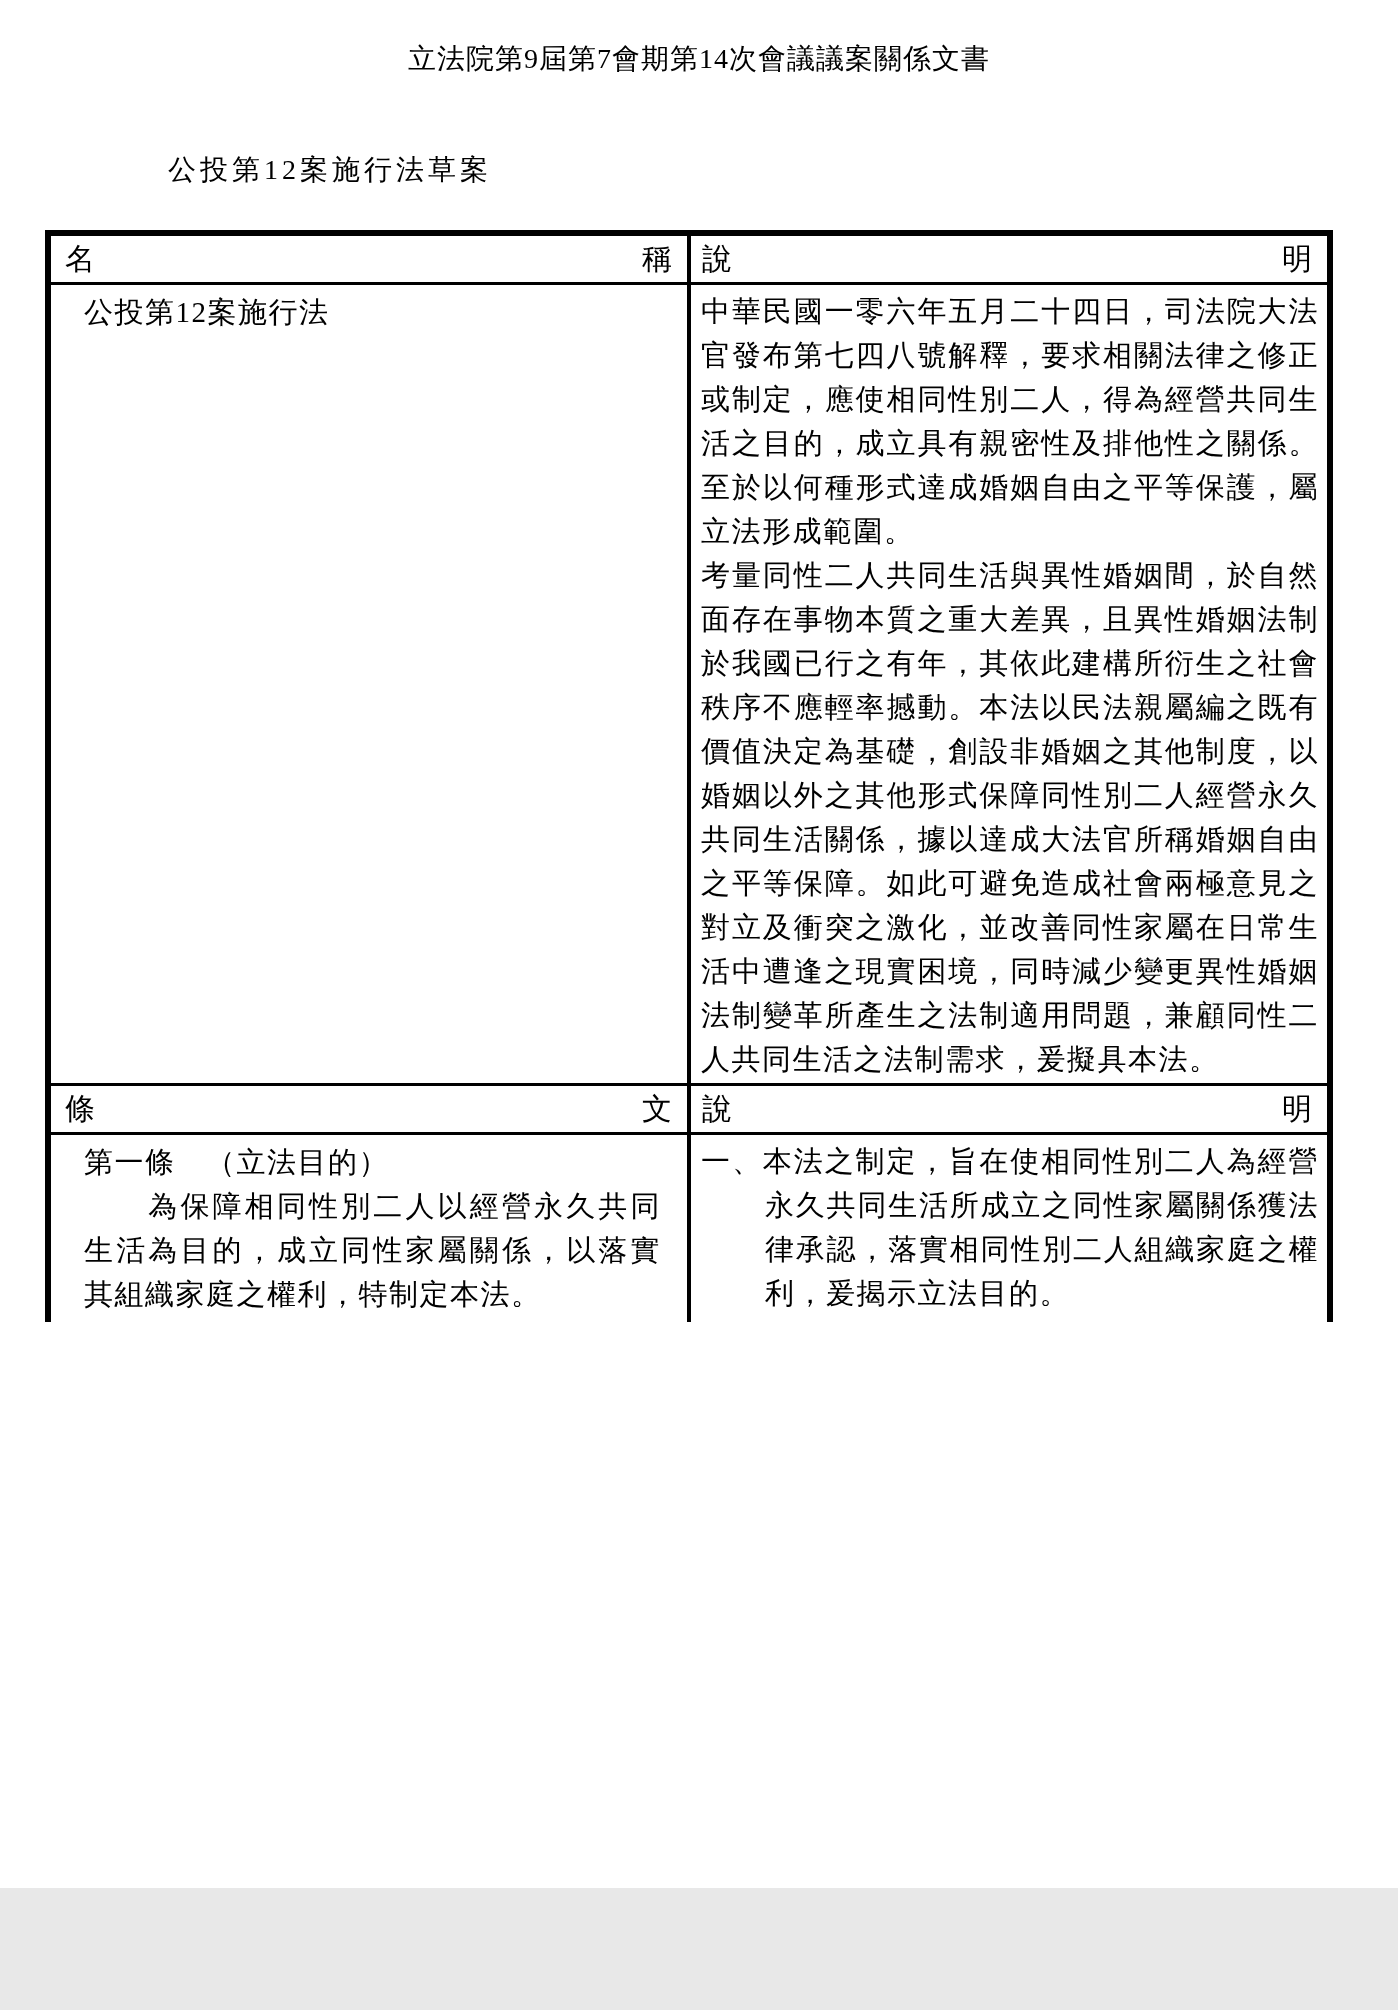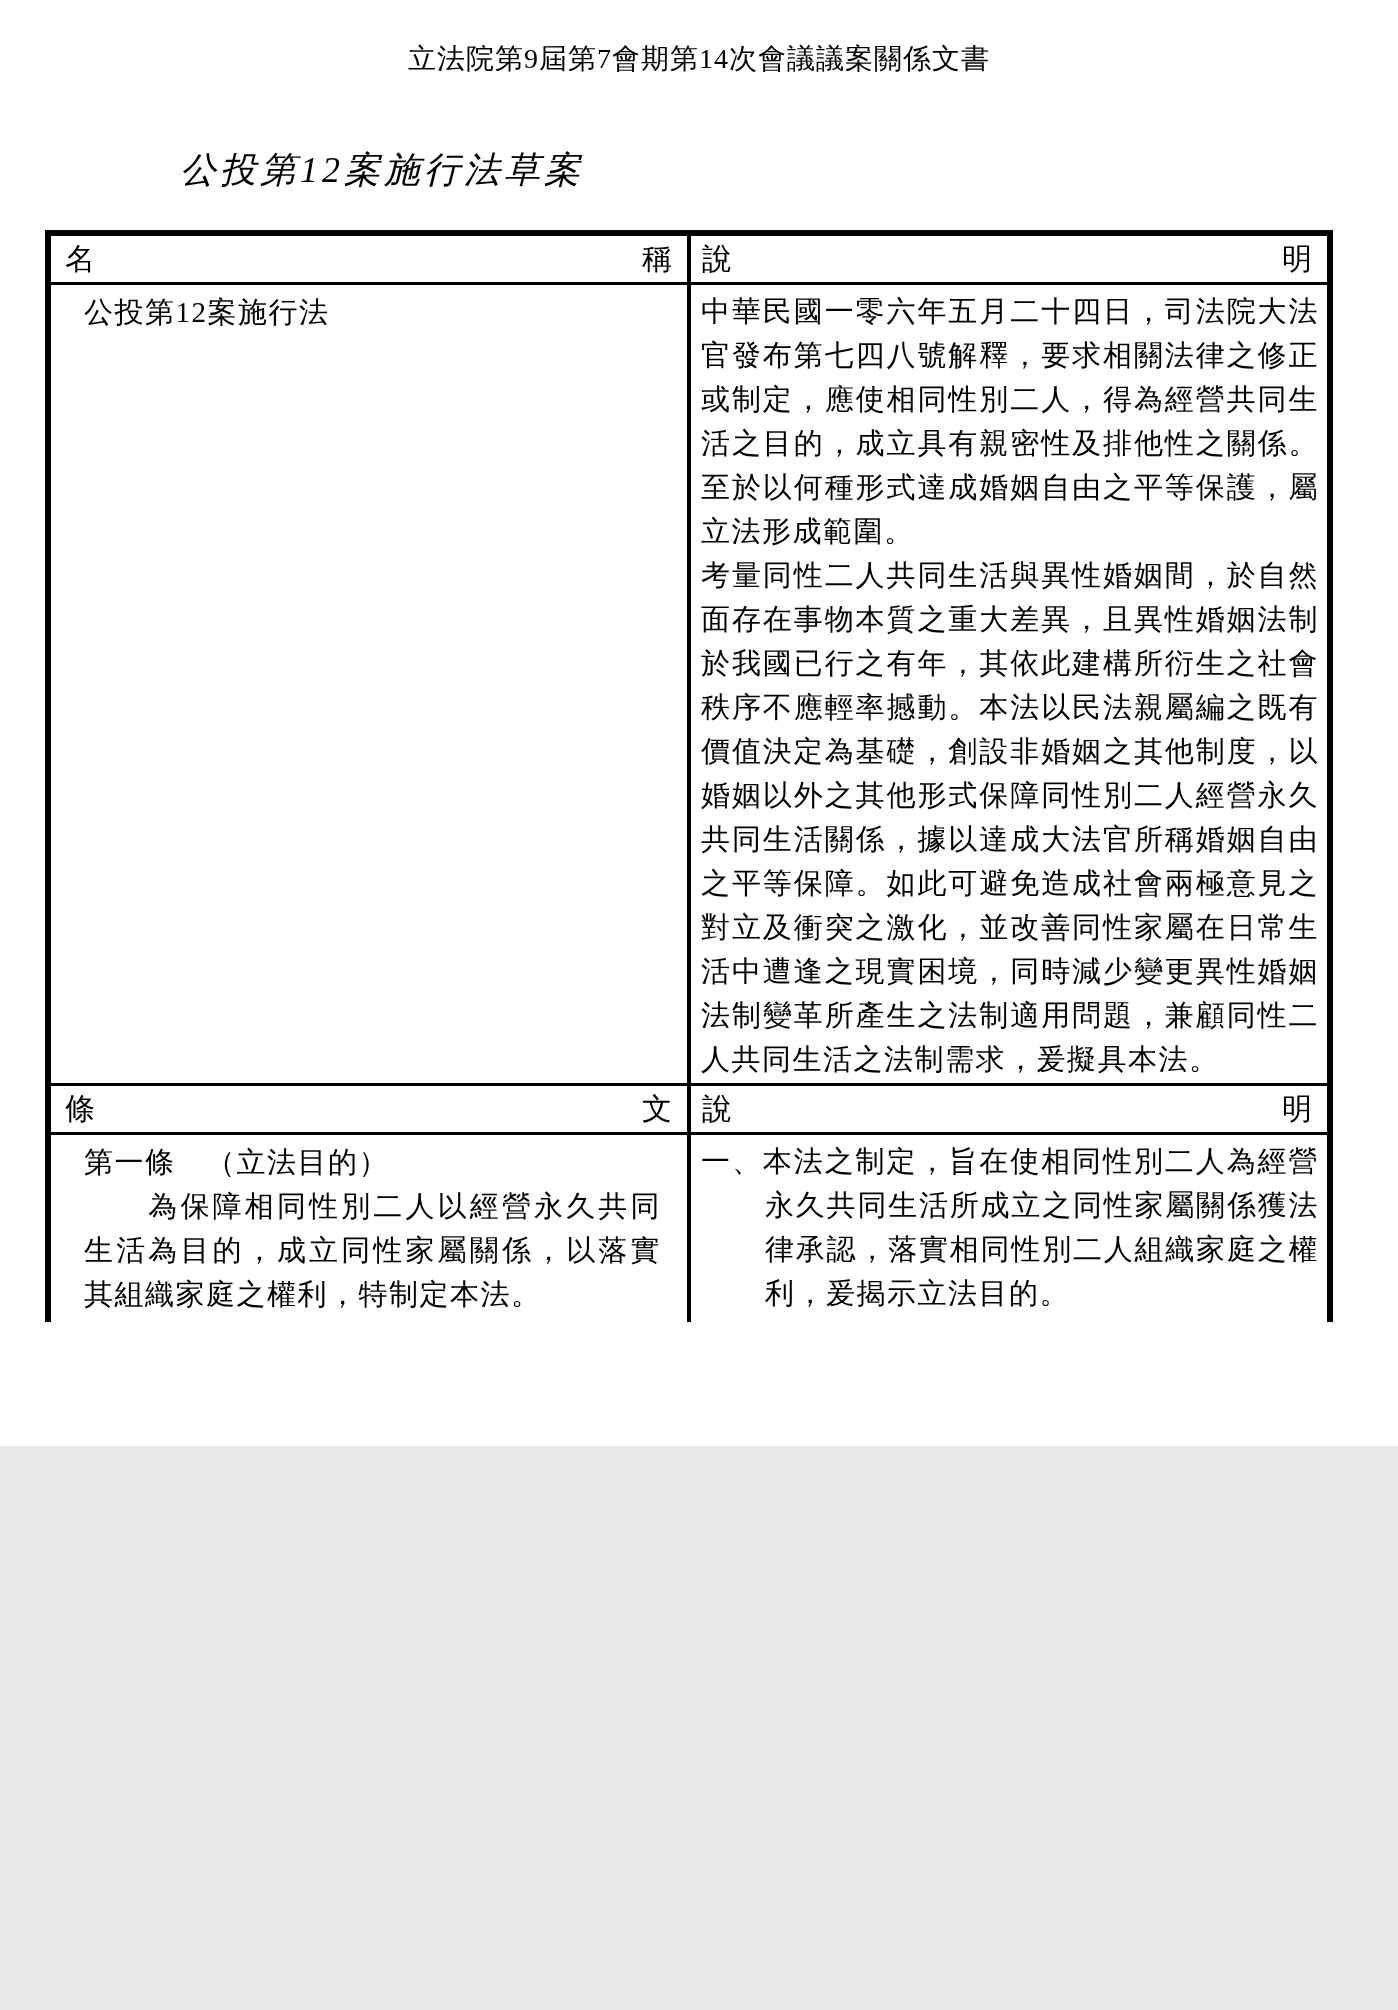--- a/index.html
+++ b/index.html
@@ -1,35 +1,34 @@
 <!DOCTYPE html>
 <html><head>
 <meta charset="utf-8">
 <style>
   html,body { margin:0; padding:0; background:#e8e8e8; }
   .page {
     position:relative;
-    width:1398px; height:1446px;
+    width:1398px; height:1888px;
     margin:0 auto;
     background:#ffffff;
     color:#000000;
     font-family:"Liberation Serif","DejaVu Serif",serif;
     overflow:hidden;
   }
   .doc-header {
     position:absolute; top:42px; left:0; width:100%;
     text-align:center;
     font-size:28px; line-height:34px; letter-spacing:1px;
     white-space:nowrap;
   }
   .doc-title {
-    position:absolute; top:150px; left:180px;
-    font-size:36px; line-height:40px; letter-spacing:4px;
+    position:absolute; top:150px; left:168px;
+    font-size:28px; line-height:40px; letter-spacing:4px;
     white-space:nowrap;
-    font-style:italic;
   }
   .law-table {
     position:absolute; left:45px; top:230px;
     width:1288px;
     box-sizing:border-box;
     border:6px solid #000;
     border-bottom:none;
     background:#fff;
   }
   .trow { display:flex; border-bottom:3px solid #000; align-items:stretch; }

